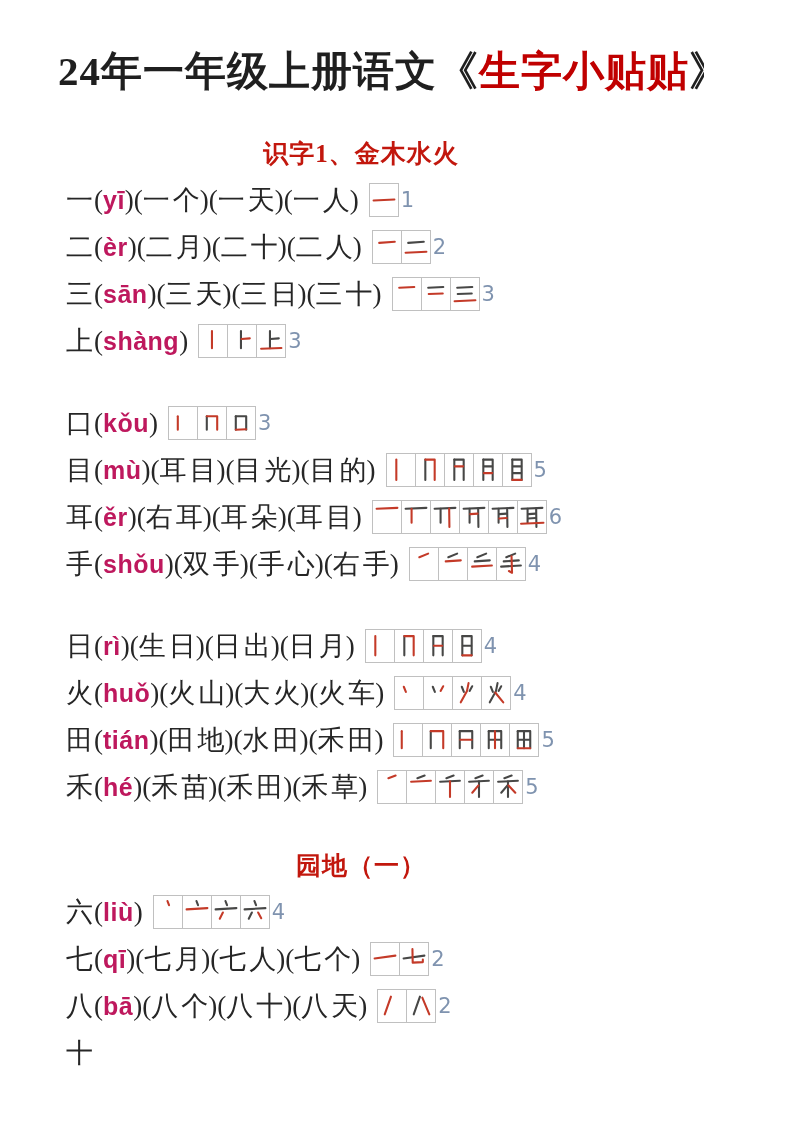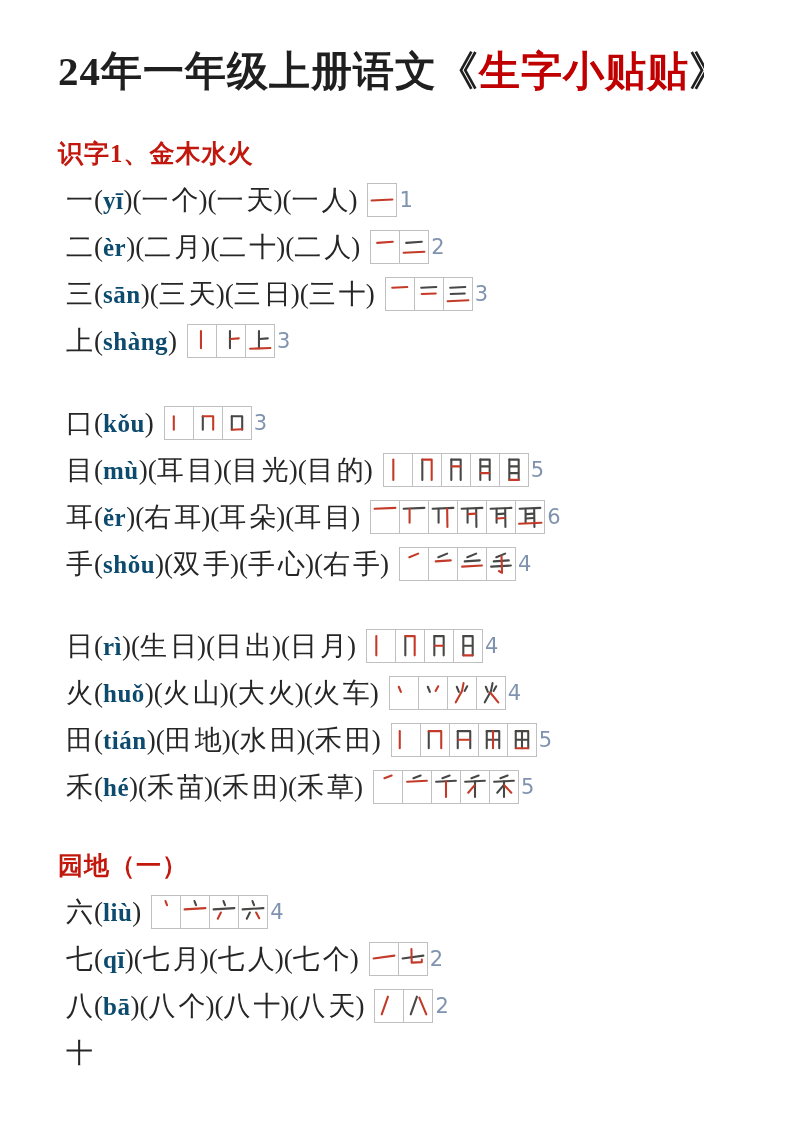--- a/index.html
+++ b/index.html
@@ -27,39 +27,40 @@
     white-space: nowrap;
   }
   .title .title-red { color: #c00000; }
   .section { margin-bottom: 42px; }
   .section-heading {
     color: #c2170d;
     font-size: 25px;
     font-weight: bold;
     margin: 0 0 10px 0;
     letter-spacing: 1px;
+    text-align: center;
   }
   .char-line {
     display: flex;
     align-items: center;
     font-size: 27px;
     color: #262626;
     margin: 0 0 7px 8px;
     white-space: nowrap;
     height: 40px;
   }
   .hanzi { letter-spacing: 0; margin-right: 1px; }
   .pinyin-wrap { color: #262626; }
   .pinyin-wrap::before { content: "("; }
   .pinyin-wrap::after  { content: ")"; }
   .pinyin {
-    font-family: Liberation Serif, serif;
+    font-family: Liberation Sans, sans-serif;
     font-weight: bold;
     font-size: 25px;
-    color: #0c4a6e;
+    color: #be185d;
     letter-spacing: 0.5px;
   }
   .word-list { display: inline; }
   .word { letter-spacing: 3px; }
   .word::before { content: "("; letter-spacing: 0; }
   .word::after  { content: ")"; letter-spacing: 0; margin-left: -3px; }
   .stroke-strip {
     display: inline-flex;
     align-items: center;
     margin-left: 10px;

